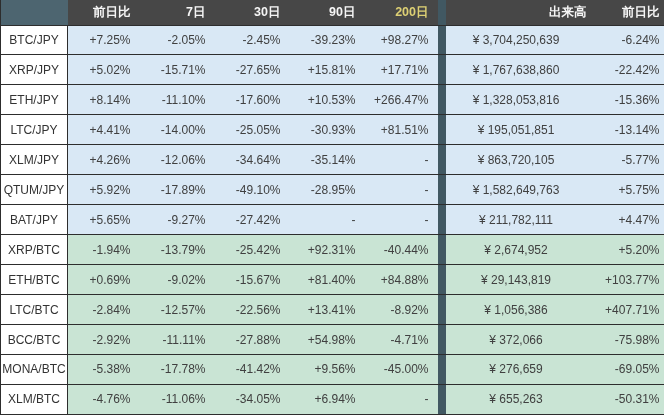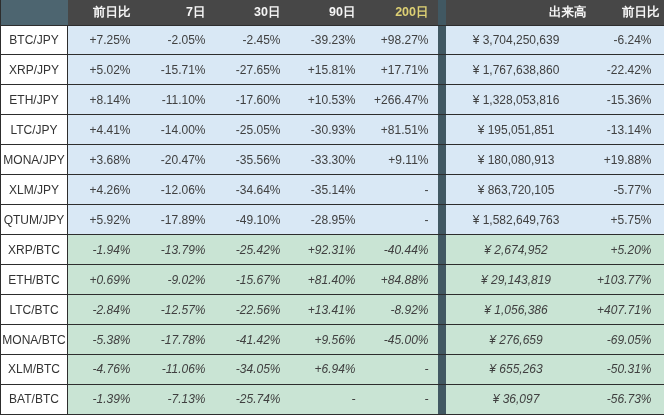--- a/index.html
+++ b/index.html
@@ -40,23 +40,23 @@
   tbody th.pair{
     background:var(--pair-bg);color:#333;font-weight:normal;
     font-size:12px;text-align:center;padding:0;
     border-right:1px solid var(--border);white-space:nowrap;
   }
   tbody td{
     font-size:12px;color:var(--text);text-align:right;
     padding:0 9px 0 0;white-space:nowrap;
   }
   tbody td.vol{padding-right:7px;text-align:center;}
-  tbody td.last{padding-right:13px;}
+  tbody td.last{padding-right:5px;}
   tr.jpy td:not(.divider){background:var(--jpy-bg);}
-  tr.btc td:not(.divider){background:var(--btc-bg);font-style:italic;}
+  tr.btc td:not(.divider){background:var(--btc-bg);}
 </style>
 </head>
 <body>
 
 <table>
   <colgroup>
     <col style="width:67px">
       <col style="width:72px">
       <col style="width:75px">
     <col style="width:75px">
@@ -118,51 +118,51 @@
         <td>+4.41%</td>
         <td>-14.00%</td>
         <td>-25.05%</td>
         <td>-30.93%</td>
         <td>+81.51%</td>
         <td class="divider"></td>
         <td class="vol">¥ 195,051,851</td>
         <td class="last">-13.14%</td>
       </tr>
       <tr class="jpy">
-        <th class="pair">MONA/JPY</th>
-        <td>+3.68%</td>
-        <td>-20.47%</td>
-        <td>-35.56%</td>
-        <td>-33.30%</td>
-        <td>+9.11%</td>
-        <td class="divider"></td>
-        <td class="vol">¥ 180,080,913</td>
-        <td class="last">+19.88%</td>
-      </tr>
-      <tr class="jpy">
         <th class="pair">XLM/JPY</th>
         <td>+4.26%</td>
         <td>-12.06%</td>
         <td>-34.64%</td>
         <td>-35.14%</td>
         <td>-</td>
         <td class="divider"></td>
         <td class="vol">¥ 863,720,105</td>
         <td class="last">-5.77%</td>
       </tr>
       <tr class="jpy">
         <th class="pair">QTUM/JPY</th>
         <td>+5.92%</td>
         <td>-17.89%</td>
         <td>-49.10%</td>
         <td>-28.95%</td>
         <td>-</td>
         <td class="divider"></td>
         <td class="vol">¥ 1,582,649,763</td>
         <td class="last">+5.75%</td>
+      </tr>
+      <tr class="jpy">
+        <th class="pair">BAT/JPY</th>
+        <td>+5.65%</td>
+        <td>-9.27%</td>
+        <td>-27.42%</td>
+        <td>-</td>
+        <td>-</td>
+        <td class="divider"></td>
+        <td class="vol">¥ 211,782,111</td>
+        <td class="last">+4.47%</td>
       </tr>
       <tr class="btc">
         <th class="pair">XRP/BTC</th>
         <td>-1.94%</td>
         <td>-13.79%</td>
         <td>-25.42%</td>
         <td>+92.31%</td>
         <td>-40.44%</td>
         <td class="divider"></td>
         <td class="vol">¥ 2,674,952</td>
@@ -184,20 +184,31 @@
         <td>-2.84%</td>
         <td>-12.57%</td>
         <td>-22.56%</td>
         <td>+13.41%</td>
         <td>-8.92%</td>
         <td class="divider"></td>
         <td class="vol">¥ 1,056,386</td>
         <td class="last">+407.71%</td>
       </tr>
       <tr class="btc">
+        <th class="pair">BCC/BTC</th>
+        <td>-2.92%</td>
+        <td>-11.11%</td>
+        <td>-27.88%</td>
+        <td>+54.98%</td>
+        <td>-4.71%</td>
+        <td class="divider"></td>
+        <td class="vol">¥ 372,066</td>
+        <td class="last">-75.98%</td>
+      </tr>
+      <tr class="btc">
         <th class="pair">MONA/BTC</th>
         <td>-5.38%</td>
         <td>-17.78%</td>
         <td>-41.42%</td>
         <td>+9.56%</td>
         <td>-45.00%</td>
         <td class="divider"></td>
         <td class="vol">¥ 276,659</td>
         <td class="last">-69.05%</td>
       </tr>
@@ -205,25 +216,14 @@
         <th class="pair">XLM/BTC</th>
         <td>-4.76%</td>
         <td>-11.06%</td>
         <td>-34.05%</td>
         <td>+6.94%</td>
         <td>-</td>
         <td class="divider"></td>
         <td class="vol">¥ 655,263</td>
         <td class="last">-50.31%</td>
       </tr>
-      <tr class="btc">
-        <th class="pair">BAT/BTC</th>
-        <td>-1.39%</td>
-        <td>-7.13%</td>
-        <td>-25.74%</td>
-        <td>-</td>
-        <td>-</td>
-        <td class="divider"></td>
-        <td class="vol">¥ 36,097</td>
-        <td class="last">-56.73%</td>
-      </tr>
     </tbody>
 </table>
 
 </body></html>

